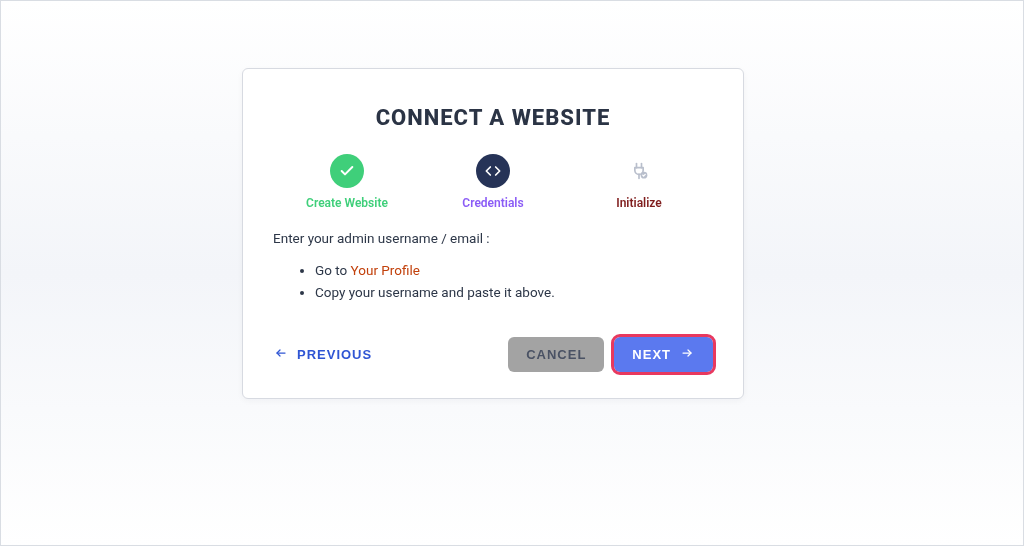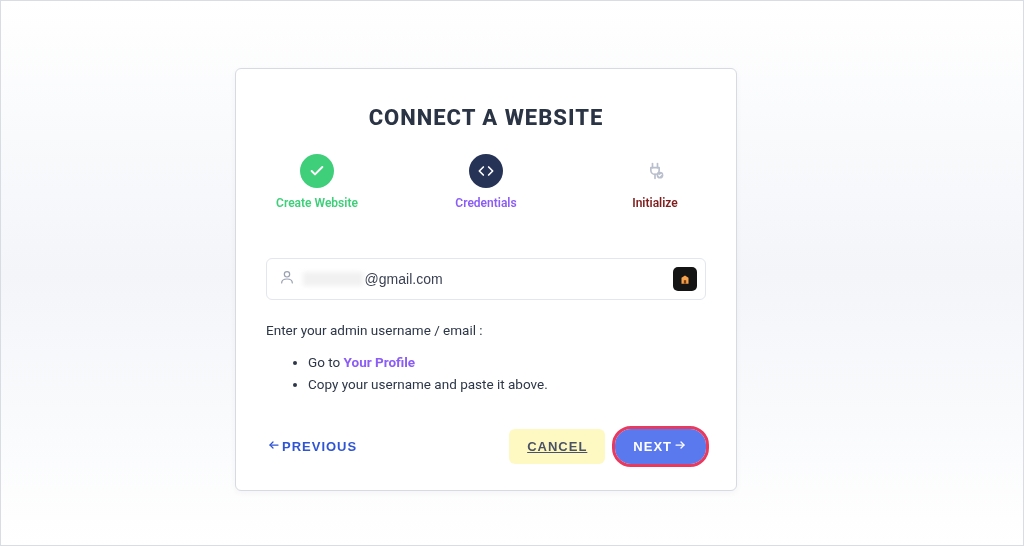--- a/index.html
+++ b/index.html
@@ -11,42 +11,42 @@
     position: relative;
     overflow: hidden;
   }
   .frame {
     position: absolute;
     inset: 0;
     border: 1px solid #d9dde3;
   }
   .modal {
     position: absolute;
-    left: 235px;
+    left: 242px;
     top: 68px;
     width: 502px;
     background: #ffffff;
     border: 1px solid #d7dae1;
     border-radius: 6px;
     box-shadow: 0 2px 6px rgba(20,30,60,0.04);
     padding: 36px 30px 26px 30px;
   }
   .modal h1 {
     text-align: center;
     font-size: 22px;
     letter-spacing: 1px;
     font-weight: 800;
     color: #2b3445;
     margin-bottom: 24px;
   }
   .steps {
     display: flex;
     justify-content: center;
-    gap: 79px;
-    margin-bottom: 48px;
+    gap: 56px;
+    margin-bottom: 20px;
   }
   .step {
     display: flex;
     flex-direction: column;
     align-items: center;
     gap: 8px;
     width: 90px;
   }
   .step-circle {
     width: 34px;
@@ -126,58 +126,57 @@
   }
   .bullets {
     list-style: disc;
     padding-left: 42px;
     font-size: 13.5px;
     color: #2d3748;
     line-height: 1.6;
     margin-bottom: 34px;
   }
   .bullets a {
-    color: #8b5cf6;
+    color: #c2410c;
     text-decoration: none;
-    font-weight: 700;
+    font-weight: 400;
   }
 
   .footer {
     display: flex;
     align-items: center;
     justify-content: space-between;
   }
   .btn {
     display: inline-flex;
     align-items: center;
+    gap: 8px;
     border: none;
     cursor: pointer;
     font-weight: 700;
     letter-spacing: 1px;
     font-size: 13px;
     border-radius: 6px;
     padding: 10px 18px;
     background: transparent;
   }
   .btn-prev {
     color: #2f55d4;
     padding-left: 0;
   }
   .btn-cancel {
     color: #4a5264;
-    background: #fef9c3;
+    background: #a3a3a3;
     margin-right: 10px;
-    text-decoration: underline;
   }
   .btn-next {
     background: #5b79ef;
     color: #ffffff;
     outline: 3px solid #e8395f;
     outline-offset: 0;
-    border-radius: 16px;
   }
   .right-actions { display: flex; align-items: center; }
 
 </style>
 </head>
 <body>
 
 <div class="frame"></div>
 
 <div class="modal">
@@ -210,36 +209,20 @@
           <path d="M7 8h10v3a5 5 0 0 1-5 5 5 5 0 0 1-5-5V8z"></path>
           <path d="M12 16v5"></path>
           <circle cx="18" cy="17" r="4" fill="#b9bfcc" stroke="none"></circle>
           <path d="M16.5 17l1 1 2-2" stroke="white" stroke-width="1.5"></path>
         </svg>
       </div>
       <div class="step-label pending">Initialize</div>
     </div>
   </div>
 
-  <div class="input-wrap">
-    <span class="left-icon">
-      <svg width="16" height="16" viewBox="0 0 24 24" fill="none" stroke="#9aa1b1" stroke-width="1.8" stroke-linecap="round" stroke-linejoin="round">
-          <circle cx="12" cy="8" r="4"></circle>
-          <path d="M4 21c0-4 4-6 8-6s8 2 8 6"></path>
-        </svg>
-    </span>
-    <span class="blur"></span>
-    <input type="text" value="@gmail.com" style="">
-    <span class="right-badge">
-      <svg width="14" height="14" viewBox="0 0 24 24">
-          <path d="M6 20V10l6-4 6 4v10H6z" fill="#f6a14b"></path>
-          <rect x="10" y="14" width="4" height="6" fill="#7a3e12"></rect>
-        </svg>
-    </span>
-  </div>
 
   <div class="instructions">Enter your admin username / email :</div>
 
   <ul class="bullets">
     <li>
       <span>Go to </span><a href="#">Your Profile</a>
     </li>
     <li>Copy your username and paste it above.</li>
   </ul>
 

